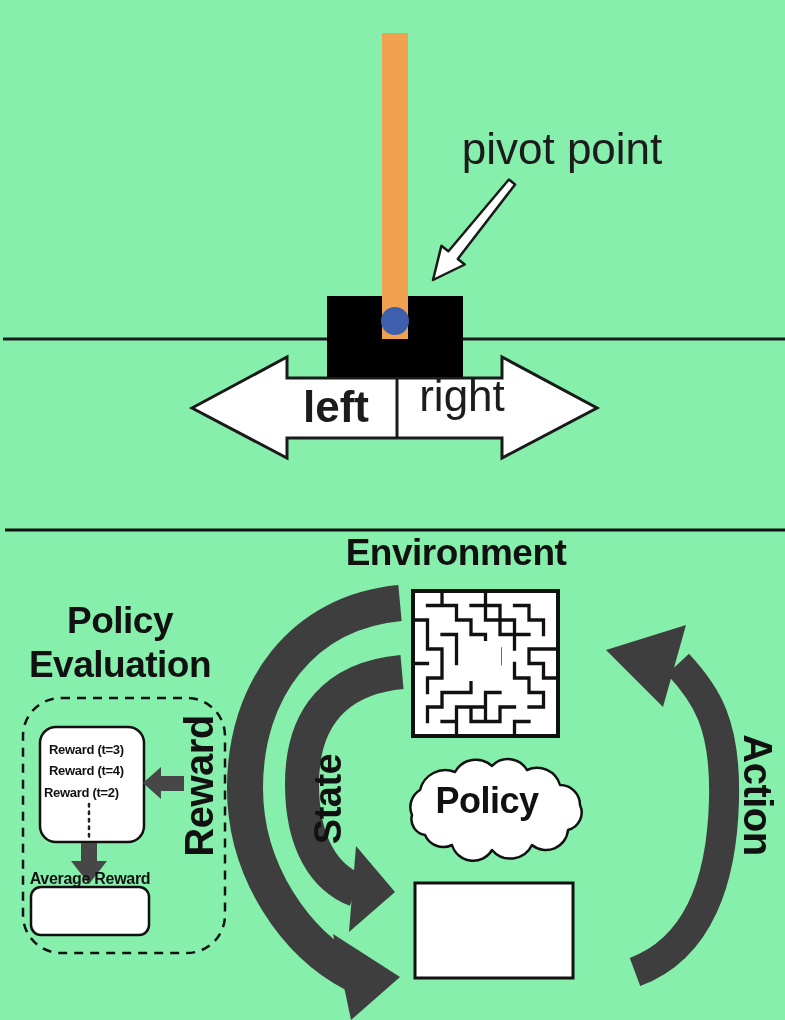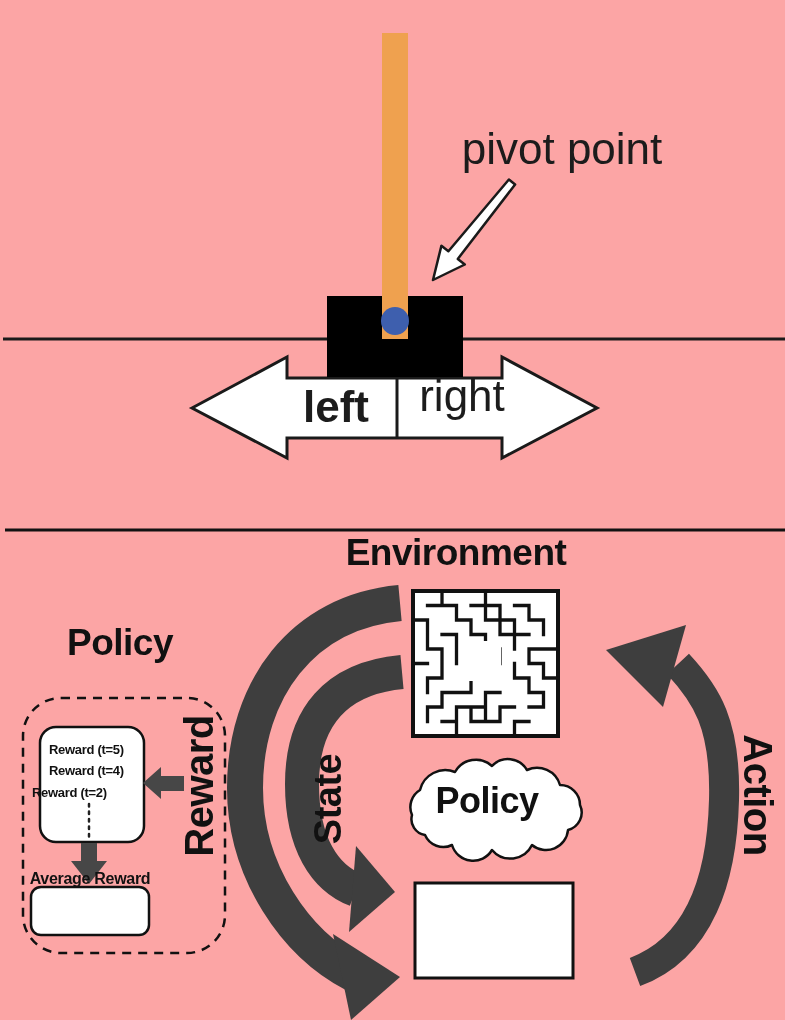--- a/index.html
+++ b/index.html
@@ -1,16 +1,16 @@
 <!DOCTYPE html>
 <html><head>
 <meta charset="utf-8">
 <style>
   html,body{margin:0;padding:0;background:#fff;}
-  .page{position:relative;width:785px;height:1020px;background:#fca5a5;overflow:hidden;
+  .page{position:relative;width:785px;height:1020px;background:#86efac;overflow:hidden;
         font-family:"Liberation Sans",sans-serif;}
   svg{position:absolute;left:0;top:0;}
   .label{position:absolute;transform:translate(-50%,-50%);white-space:nowrap;
          color:#111;font-weight:bold;letter-spacing:-0.5px;line-height:1.1;}
   .rot-ccw{transform:translate(-50%,-50%) rotate(-90deg);}
   .rot-cw{transform:translate(-50%,-50%) rotate(90deg);}
   .toplabel{font-weight:400;color:#1c1c1c;letter-spacing:0;}
   .rlabel{position:absolute;transform:translateY(-50%);white-space:nowrap;
           color:#111;font-weight:bold;font-size:13px;letter-spacing:-0.3px;}
   .centered{text-align:center;}
@@ -104,25 +104,26 @@
   </svg>
 
   <div class="label toplabel" style="left:562px;top:149px;font-size:44px;">pivot point</div>
   <div class="label toplabel" style="left:336px;top:407px;font-size:44px;font-weight:bold;">left</div>
   <div class="label toplabel" style="left:462px;top:396px;font-size:44px;">right</div>
 
   <div class="label" style="left:456px;top:553px;font-size:37px;">Environment</div>
 
   <div class="label centered" style="left:120px;top:643px;font-size:37px;line-height:44px;">
     <div>Policy</div>
+    <div>Evaluation</div>
   </div>
 
-  <div class="rlabel" style="left:49px;top:749px;">Reward (t=5)</div>
+  <div class="rlabel" style="left:49px;top:749px;">Reward (t=3)</div>
   <div class="rlabel" style="left:49px;top:770px;">Reward (t=4)</div>
-  <div class="rlabel" style="left:32px;top:792px;text-align:center;">Reward (t=2)</div>
+  <div class="rlabel" style="left:44px;top:792px;text-align:center;">Reward (t=2)</div>
 
   <div class="label" style="left:90px;top:879px;font-size:16px;letter-spacing:-0.3px;">Average Reward</div>
 
   <div class="label rot-ccw" style="left:199px;top:786px;font-size:40px;">Reward</div>
   <div class="label rot-ccw" style="left:329px;top:799px;font-size:38px;">State</div>
   <div class="label rot-cw" style="left:758px;top:795px;font-size:40px;">Action</div>
 
   <div class="label" style="left:487px;top:801px;font-size:36px;">Policy</div>
 
 </div>

